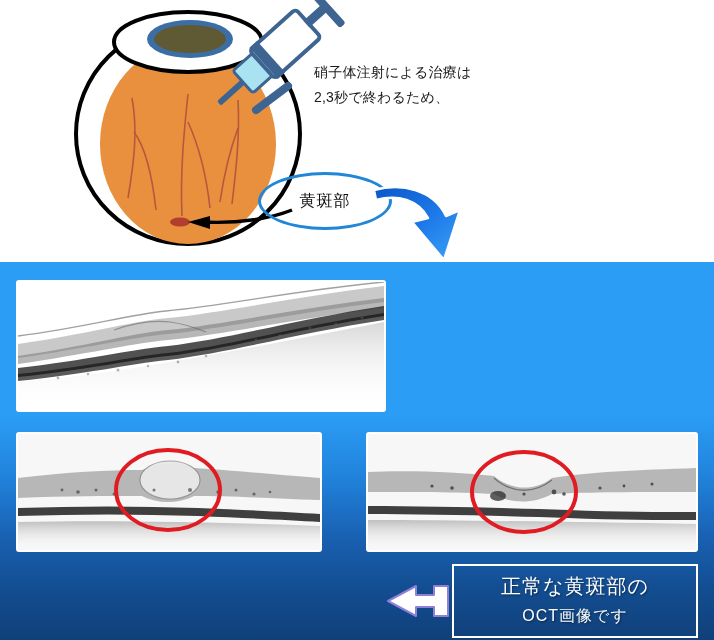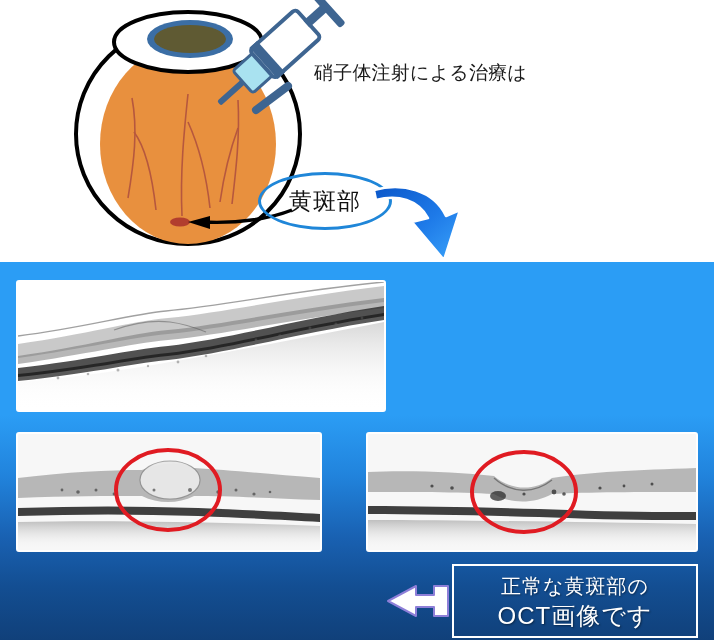--- a/index.html
+++ b/index.html
@@ -36,21 +36,21 @@
     position: absolute;
     left: 196px; top: 0px;
     width: 150px; height: 116px;
   }
 
   #injection-text {
     position: absolute;
     left: 314px; top: 60px;
     width: 400px;
     color: #1a1a1a;
-    font-size: 19px;
+    font-size: 14px;
     line-height: 25px;
     letter-spacing: 0.2px;
     white-space: nowrap;
   }
   #injection-text div { height: 25px; }
 
   
   #macula-callout {
     position: absolute;
     left: 258px; top: 172px;
@@ -65,21 +65,21 @@
     box-sizing: border-box;
     background: transparent;
   }
   #macula-callout .oval-label {
     position: absolute;
     left: 0; top: 0;
     width: 134px; height: 58px;
     display: flex;
     align-items: center;
     justify-content: center;
-    font-size: 23px;
+    font-size: 16px;
     color: #111111;
     letter-spacing: 1px;
   }
 
   #blue-down-arrow {
     position: absolute;
     left: 372px; top: 182px;
     width: 110px; height: 80px;
   }
 
@@ -124,21 +124,21 @@
     border: 2.5px solid #ffffff;
     box-sizing: border-box;
     display: flex;
     flex-direction: column;
     align-items: center;
     justify-content: center;
     color: #ffffff;
     text-shadow: 1px 1px 2px rgba(0,0,0,0.45);
   }
   #normal-oct-box .l1 { font-size: 20px; line-height: 30px; letter-spacing: 1px; }
-  #normal-oct-box .l2 { font-size: 24px; line-height: 30px; letter-spacing: 1px; }
+  #normal-oct-box .l2 { font-size: 16px; line-height: 30px; letter-spacing: 1px; }
 
   
   #oct-before-frame {
     position: absolute;
     left: 16px; top: 170px;
     width: 306px; height: 120px;
     background: #ffffff;
     border: 2px solid #ffffff;
     border-radius: 3px;
     box-sizing: border-box;
@@ -205,20 +205,21 @@
         <rect x="66" y="36" width="10" height="42" fill="#3E6591"></rect>
 
         <rect x="124" y="52" width="24" height="9" fill="#3E6591"></rect>
 
         <rect x="146" y="32" width="8" height="50" rx="3" fill="#3E6591"></rect>
       </g>
     </svg>
 
     <div id="injection-text">
       <div>硝子体注射による治療は</div>
+      <div>2,3秒で終わるため、</div>
     </div>
 
     <div id="macula-callout">
       <div class="oval"></div>
       <div class="oval-label">黄斑部</div>
     </div>
 
     <svg id="blue-down-arrow" viewBox="0 0 110 80" xmlns="http://www.w3.org/2000/svg">
       <defs>
         <linearGradient id="blueArrowGrad" x1="0" y1="0" x2="1" y2="1">

